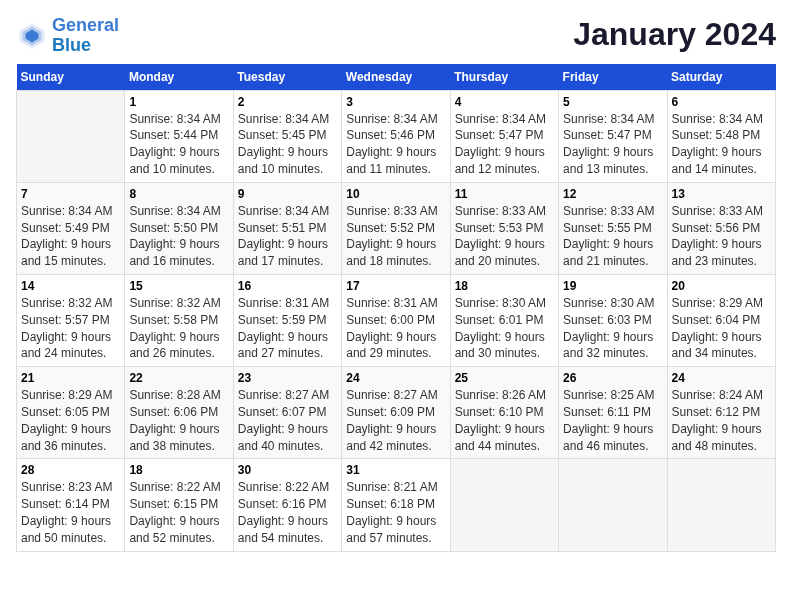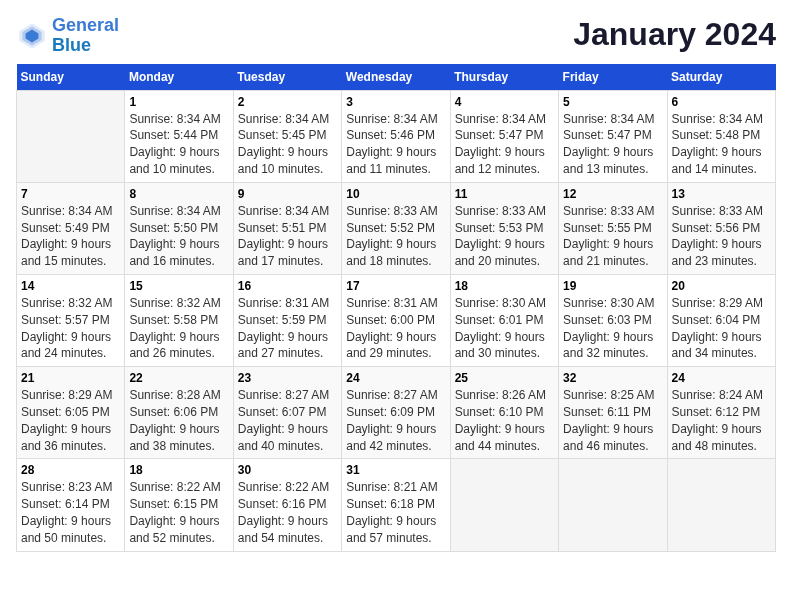--- a/index.html
+++ b/index.html
@@ -220,21 +220,21 @@
         </td>
         <td>
           <span class="day-number">24</span>
           <div class="day-info">Sunrise: 8:27 AM<br>Sunset: 6:09 PM<br>Daylight: 9 hours and 42 minutes.</div>
         </td>
         <td>
           <span class="day-number">25</span>
           <div class="day-info">Sunrise: 8:26 AM<br>Sunset: 6:10 PM<br>Daylight: 9 hours and 44 minutes.</div>
         </td>
         <td>
-          <span class="day-number">32</span>
+          <span class="day-number">26</span>
           <div class="day-info">Sunrise: 8:25 AM<br>Sunset: 6:11 PM<br>Daylight: 9 hours and 46 minutes.</div>
         </td>
         <td>
           <span class="day-number">24</span>
           <div class="day-info">Sunrise: 8:24 AM<br>Sunset: 6:12 PM<br>Daylight: 9 hours and 48 minutes.</div>
         </td>
       </tr>
       <tr>
         <td>
           <span class="day-number">28</span>

